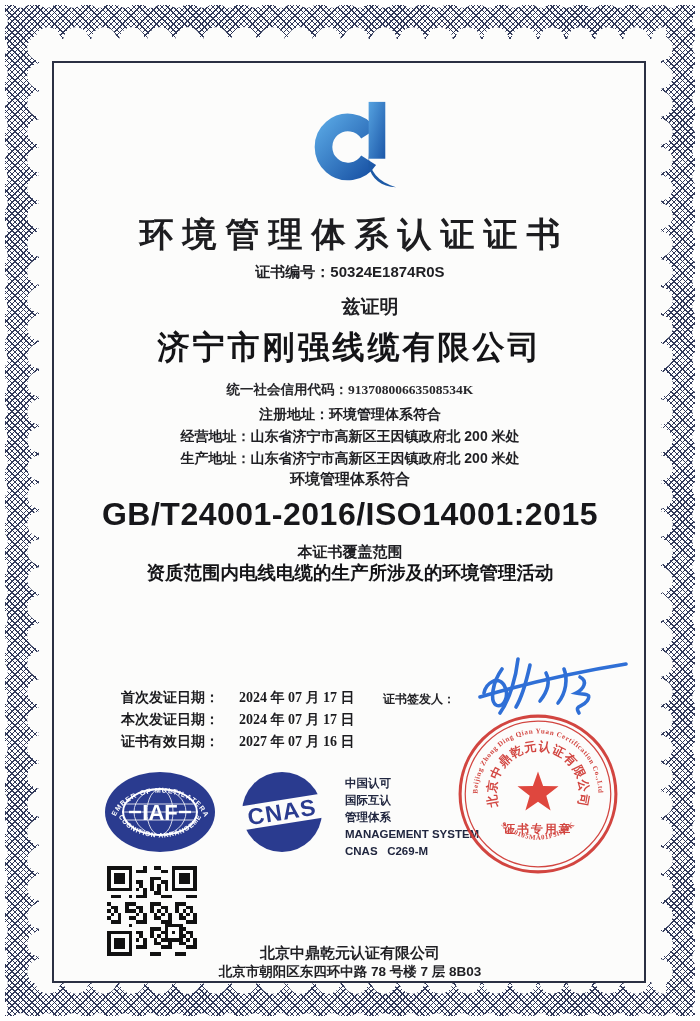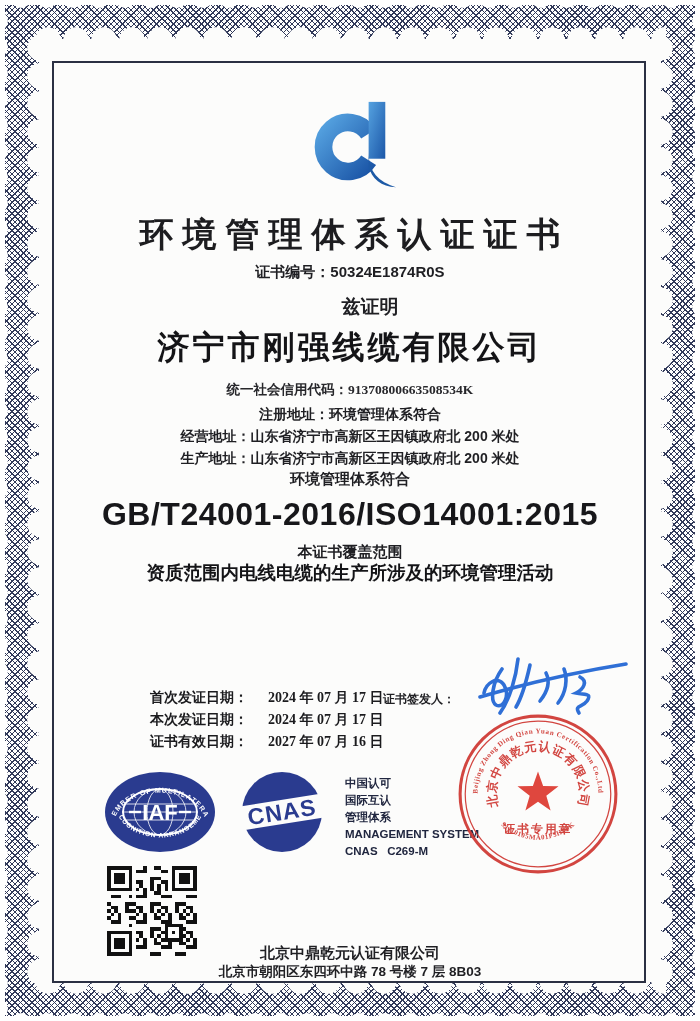--- a/index.html
+++ b/index.html
@@ -29,21 +29,21 @@
   .declare{top:294px;font-size:19px;font-weight:700;padding-left:40px;}
   .company{top:326px;font-size:32px;font-weight:600;letter-spacing:3px;color:#141417;}
   .credit{top:381px;font-size:13.5px;font-weight:600;font-family:"Liberation Serif",serif;color:#27272b;}
   .addr{font-size:14px;font-weight:700;height:22px;line-height:22px;}
   .a0{top:403px;} .a1{top:425px;} .a2{top:447px;}
   .conform{top:470px;font-size:15px;font-weight:700;}
   .standard{top:496px;font-size:32px;font-weight:800;letter-spacing:.5px;color:#17171a;}
   .scopelab{top:543px;font-size:15px;font-weight:700;}
   .scope{top:560px;font-size:18.5px;font-weight:800;color:#141417;}
   .dates{position:absolute;left:121px;top:687px;font-family:"Liberation Serif",serif;font-size:14px;font-weight:700;color:#1b1b1e;}
-  .drow{height:22px;line-height:22px;display:flex;margin-left:29px;}
+  .drow{height:22px;line-height:22px;display:flex;}
   .dlab{width:118px;}
   .signer{position:absolute;left:383px;top:691px;font-size:12px;font-weight:700;}
   .sig{position:absolute;left:466px;top:643px;}
   .iaf{position:absolute;left:103px;top:771px;}
   .cnas{position:absolute;left:233px;top:769px;}
   .accline{position:absolute;left:345px;top:775px;font-size:11.5px;font-weight:700;color:#20263f;line-height:17px;}
   .accline div{white-space:pre;}
   .seal{position:absolute;left:456px;top:712px;opacity:.93;}
   .qr{position:absolute;left:107px;top:866px;}
   .note{position:absolute;left:199px;top:883px;width:416px;font-family:"Liberation Serif",serif;

